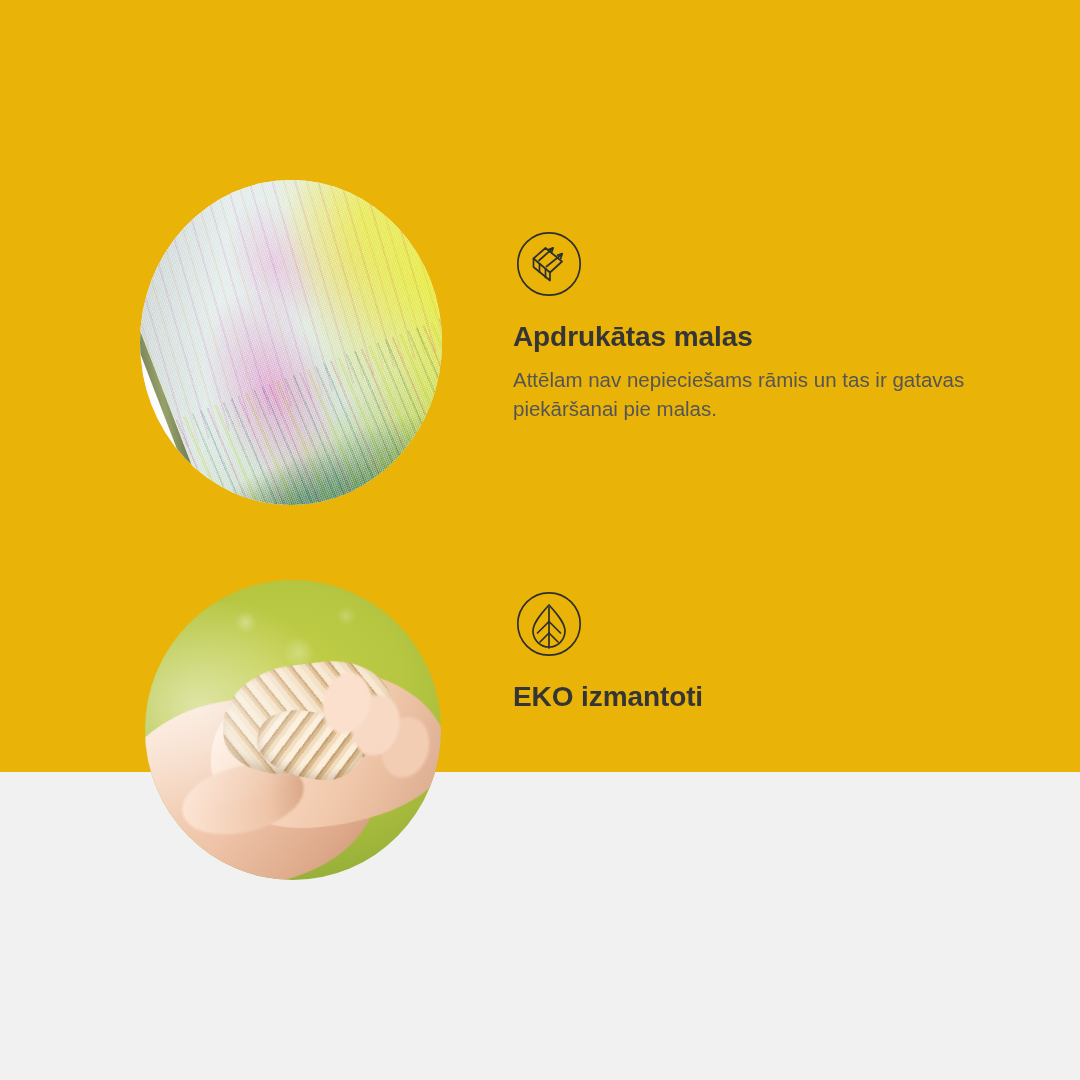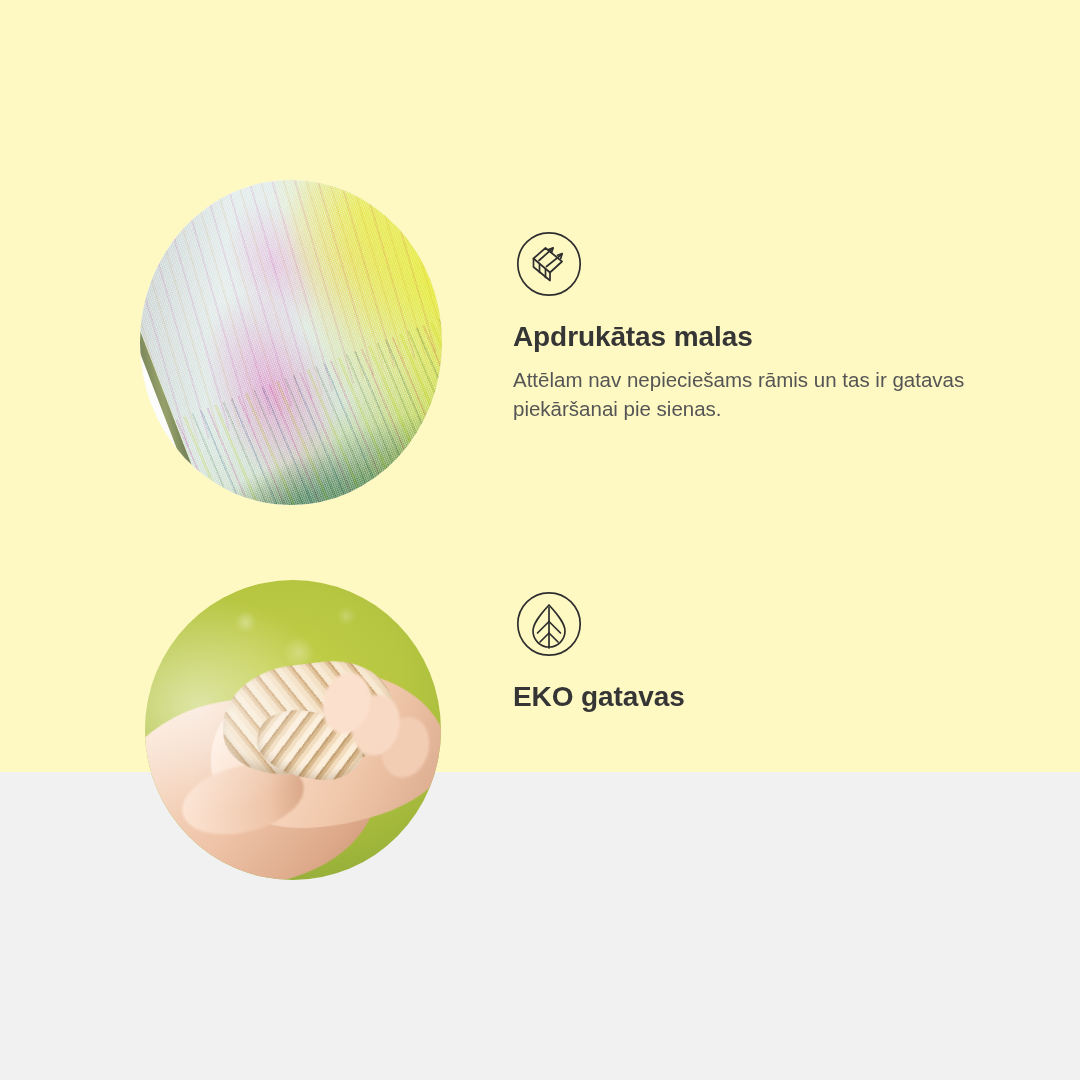--- a/index.html
+++ b/index.html
@@ -6,21 +6,21 @@
   * { margin:0; padding:0; box-sizing:border-box; }
   html, body {
     width:1080px; height:1080px;
     background:#f1f1f1;
     font-family:"Liberation Sans", sans-serif;
     overflow:hidden;
   }
   .page {
     position:relative;
     width:1080px; height:772px;
-    background:#fef9c3;
+    background:#eab308;
   }
 
   
   .feature { position:absolute; }
 
   .media {
     position:absolute;
     border-radius:50%;
     overflow:hidden;
   }
@@ -286,21 +286,21 @@
         <path d="M20.5 30.5 L32.5 20 L49 33.5 L37 44.5 Z"></path>
         <path d="M20.5 30.5 L20.5 39 L37 52.5 L37 44.5"></path>
         <path d="M26.5 35.8 L26.5 44.3"></path>
         <path d="M32.5 41 L32.5 49.5"></path>
         <path d="M26 32.5 L39.5 20.5"></path>
         <path d="M35.5 21.5 L40.2 19.8 L38.6 24.6"></path>
         <path d="M33.5 38.5 L48.5 26.5"></path>
         <path d="M44.5 27.2 L49.2 25.6 L47.7 30.4"></path>
       </svg>
       <div class="feat-title">Apdrukātas malas</div>
-      <div class="feat-desc">Attēlam nav nepieciešams rāmis un tas ir gatavas piekāršanai pie sienas.</div>
+      <div class="feat-desc">Attēlam nav nepieciešams rāmis un tas ir gatavas piekāršanai pie malas.</div>
     </div>
   </div>
 
   <div class="feature">
 
     <div class="media f2-media">
       <div class="meadow"></div>
       <div class="hand-back"></div>
       <div class="chip-shadow"></div>
       <div class="hand-front"></div>
@@ -314,17 +314,17 @@
     <div class="copy f2-copy">
       <svg class="icon-ring" viewBox="0 0 72 72" fill="none" stroke="#2e2e2e" stroke-width="1.7" stroke-linecap="round" stroke-linejoin="round">
         <circle cx="36" cy="36" r="31.2"></circle>
         <path d="M36 17 C46.5 28.5 52 36 52 43 C52 51.8 44.8 59 36 59 C27.2 59 20 51.8 20 43 C20 36 25.5 28.5 36 17 Z"></path>
         <path d="M36 19.5 L36 60"></path>
         <path d="M36 33.5 L24.5 45"></path>
         <path d="M36 33.5 L47.5 45"></path>
         <path d="M36 45 L27 54"></path>
         <path d="M36 45 L45 54"></path>
       </svg>
-      <div class="feat-title">EKO gatavas</div>
+      <div class="feat-title">EKO izmantoti</div>
     </div>
   </div>
 
 </div>
 
 </body></html>

